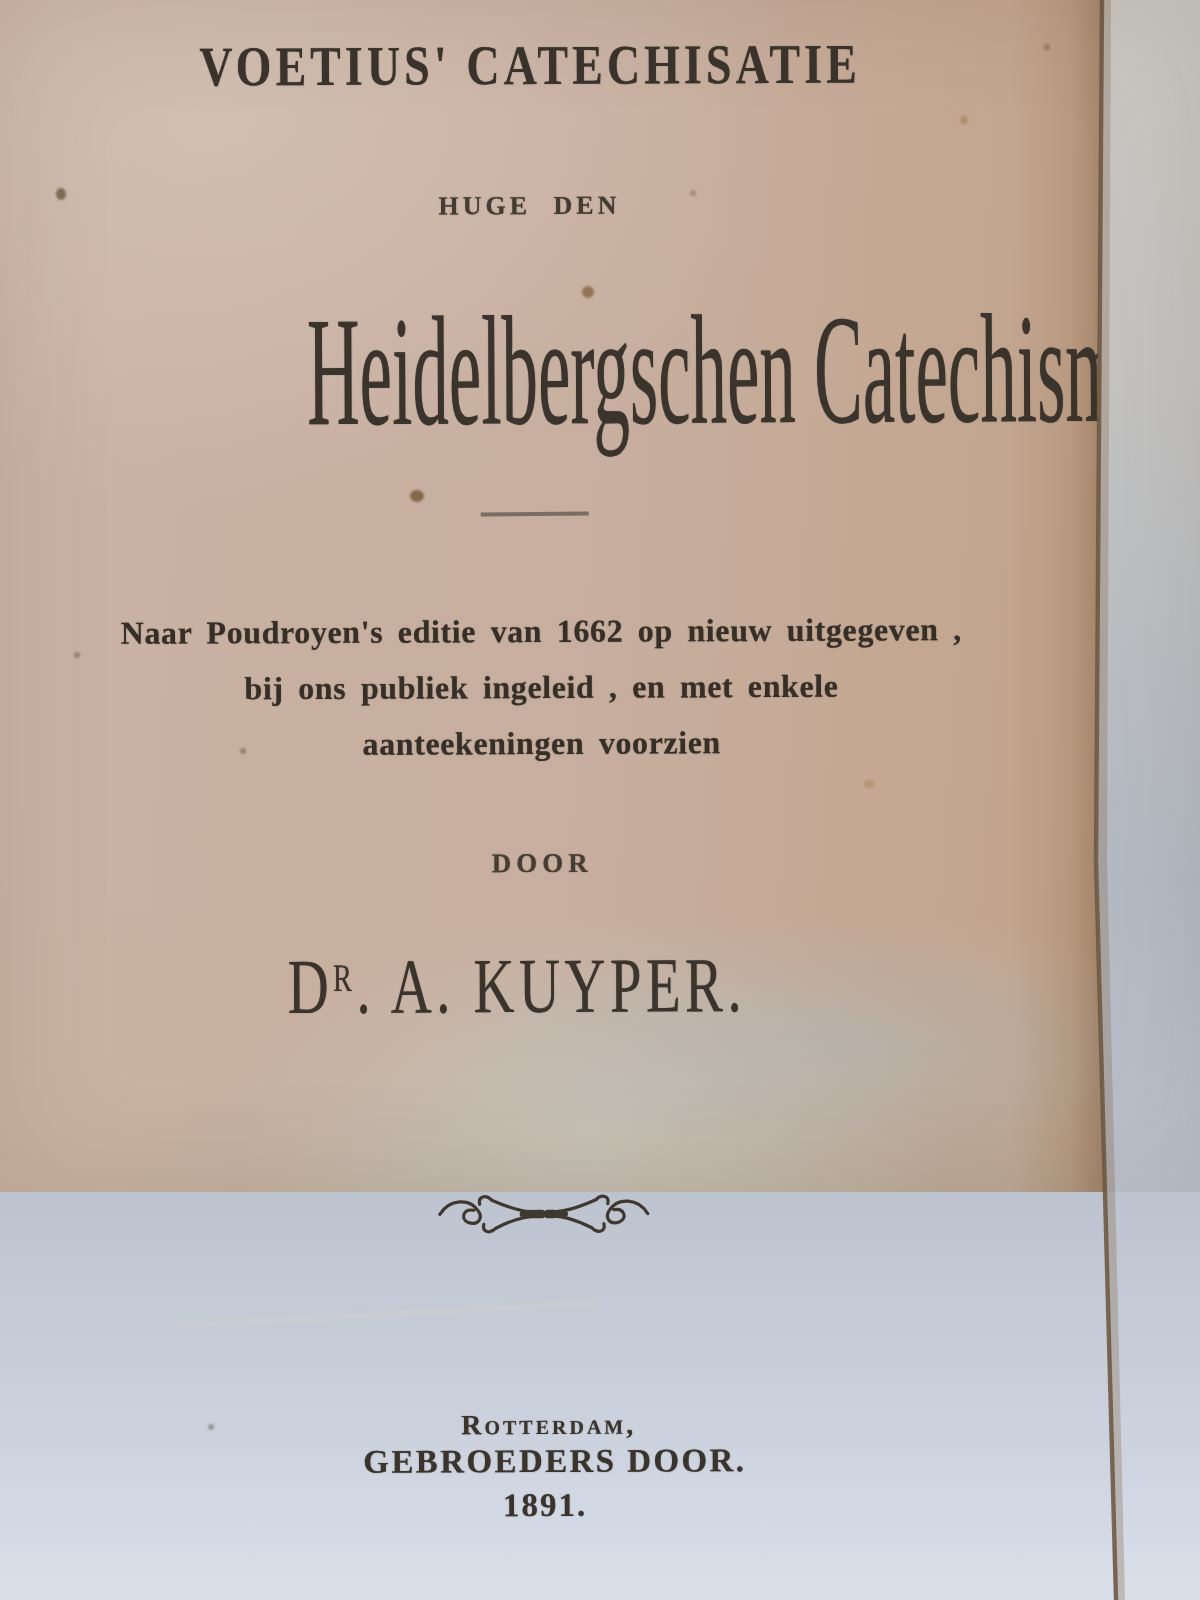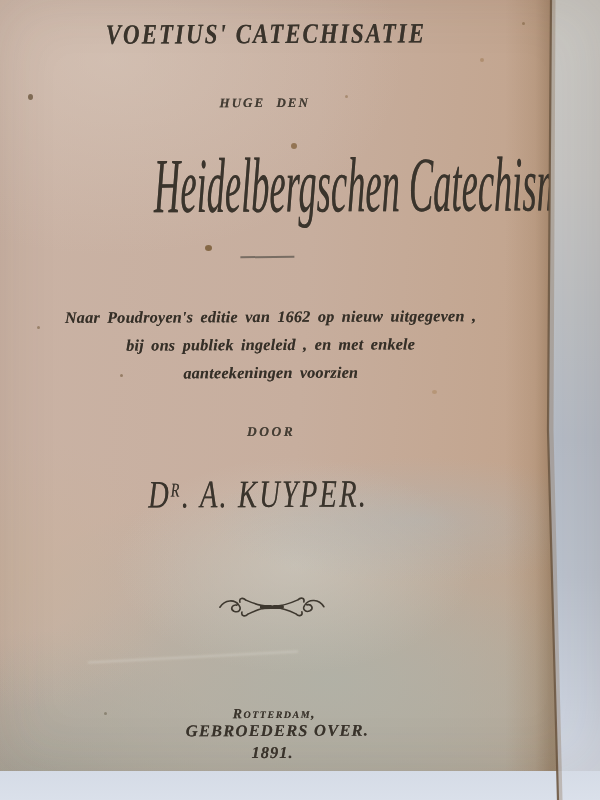--- a/index.html
+++ b/index.html
@@ -5,21 +5,21 @@
   html, body {
     margin: 0; padding: 0;
     width: 600px; height: 800px;
     overflow: hidden;
     font-family: "Liberation Serif", serif;
     
     background: linear-gradient(180deg,
       #cac8c3 0%, #c5c4c2 22%, #bbbec2 40%,
       #b4bac4 55%, #bac1cc 72%, #ccd3df 90%, #dae0ea 100%);
   }
-  .scene { position: relative; width: 600px; height: 771px; font-style: italic; }
+  .scene { position: relative; width: 600px; height: 596px; }
 
   
   .page {
     position: absolute; inset: 0;
     clip-path: polygon(0 0, 551px 0, 548px 430px, 558px 800px, 0 800px);
     background:
       
       linear-gradient(90deg, rgba(0,0,0,0) 0px, rgba(0,0,0,0) 505px,
         rgba(146,112,78,0.20) 535px, rgba(118,87,55,0.38) 551px),
       
@@ -153,21 +153,21 @@
             <use href="#fl-lower" transform="translate(112,0) scale(-1,1)"></use>
             <path d="M46,13 L66,13" stroke-width="4.2" stroke-dasharray="9 3 3 3"></path>
           </g>
         </svg>
       </div>
 
       <div class="line imprint-city">
         <span class="sq">Rotterdam,</span>
       </div>
       <div class="line imprint-publisher">
-        <span class="sq">GEBROEDERS OVER.</span>
+        <span class="sq">GEBROEDERS DOOR.</span>
       </div>
       <div class="line imprint-year">1891.</div>
 
     </div>
   </div>
 
   <svg class="edge-overlay" width="600" height="800" viewBox="0 0 600 800">
     <polyline points="553,0 551,430 560,800" fill="none" stroke="rgba(140,115,88,0.35)" stroke-width="5"></polyline>
     <polyline points="551,0 548,430 558,800" fill="none" stroke="#6f5a45" stroke-width="2.2" opacity="0.9"></polyline>
   </svg>

